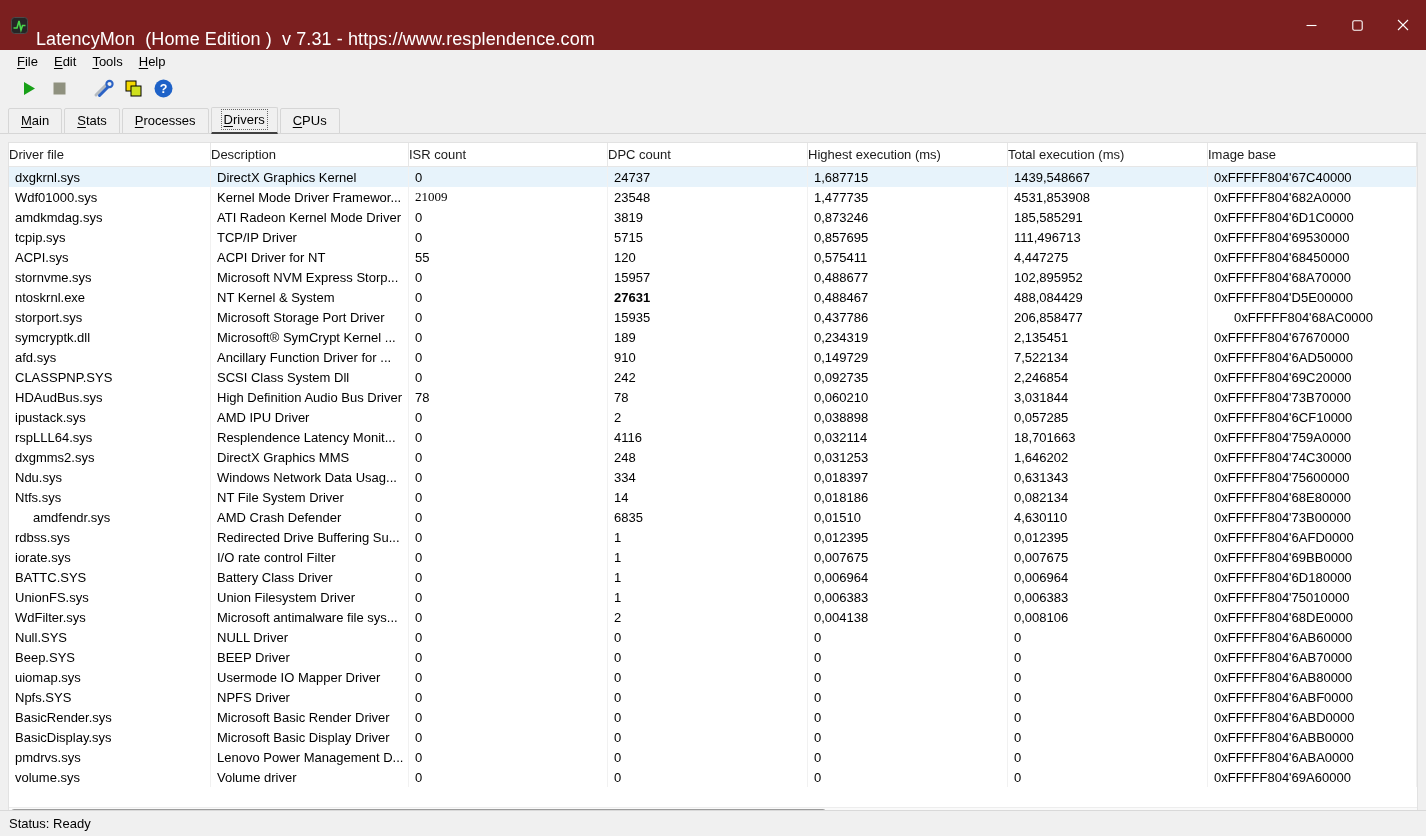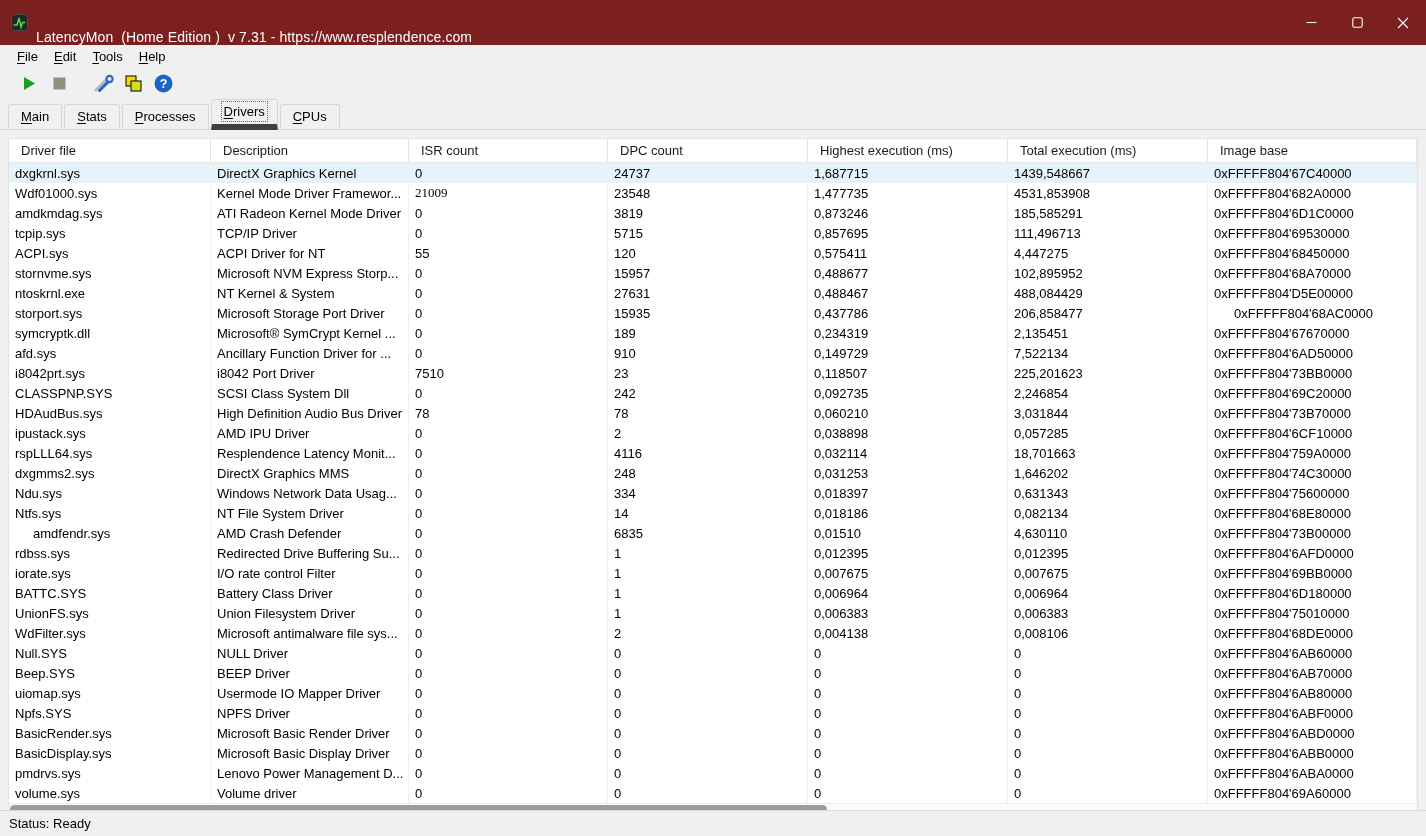--- a/index.html
+++ b/index.html
@@ -6,47 +6,47 @@
   html,body { width:1426px; height:836px; overflow:hidden; }
   body {
     font-family:"Liberation Sans","DejaVu Sans",sans-serif;
     font-size:13px; color:#000; background:#f0f0f0;
   }
   .window { width:1426px; height:836px; display:flex; flex-direction:column; background:#f0f0f0; }
 
   
   .titlebar { flex:0 0 32px; background:var(--titlebar,#7b1f1f); color:#fff; display:flex; align-items:center; }
   .app-icon { width:17px; height:17px; margin:0 8px 0 11px; flex:0 0 17px; }
-  .window-title { font-size:14px; letter-spacing:.1px; white-space:pre;margin-top:29px; }
+  .window-title { font-size:18px; letter-spacing:.1px; white-space:pre;margin-top:29px; }
   .caption-btns { margin-left:auto; display:flex; height:100%; }
   .caption-btn { width:46px; height:100%; display:flex; align-items:center; justify-content:center; }
 
   
   .menubar { flex:0 0 22px; display:flex; align-items:center; padding-left:9px; background:#f0f0f0; }
   .menu-item { padding:2px 8px; cursor:default; }
   .menu-item u { text-underline-offset:2px; }
 
   
   .toolbar { flex:0 0 32px; display:flex; align-items:center; padding-left:14px; background:#f0f0f0; }
   .tool-btn { width:30px; height:26px; display:flex; align-items:center; justify-content:center; border:1px solid transparent; }
   .tool-btn.group-gap { margin-left:14px; }
 
   
   .tabstrip { flex:0 0 30px; display:flex; align-items:flex-end; padding-left:8px; border-bottom:1px solid #d6d6d6; background:#f0f0f0; }
   .tab { padding:4px 12px 5px; border:1px solid #d6d6d6; border-bottom:1px solid #d6d6d6; background:#f0f0f0;
          margin:0 2px -1px 0; border-radius:2px 2px 0 0; white-space:nowrap; }
-  .tab.active { border-bottom:6px solid #404040; }
+  .tab.active { border-bottom:2px solid #404040; }
   .tab.active .tab-label { outline:1px dotted #666; outline-offset:2px; }
   .tab u { text-underline-offset:2px; }
 
   
   .content { flex:1; padding:8px 8px 0 8px; background:#f0f0f0; overflow:hidden; }
   .listview { height:678px; background:#fff; border:1px solid #e2e2e2; display:flex; flex-direction:column; }
   .lv-header { flex:0 0 24px; display:flex; background:#fff; border-bottom:1px solid #e6e6e6; }
-  .lv-hcell { display:flex; align-items:center; padding-left:12px; border-right:1px solid #e6e6e6;
+  .lv-hcell { display:flex; align-items:center; padding-left:0; border-right:1px solid #e6e6e6;
               white-space:nowrap; overflow:hidden; color:#1a1a1a; }
   .lv-body { flex:1; overflow:hidden; background:#fff; }
   .lv-row { display:flex; height:20px; }
   .lv-row.selected { background:var(--selection,#e7f3fb); }
   .lv-cell { display:flex; align-items:center; padding-left:6px; border-right:1px solid #f1f1f1;
              white-space:nowrap; overflow:hidden; }
   .hscroll { flex:0 0 12px; background:#fafafa; border-top:1px solid #ededed; position:relative; }
   .hscroll-thumb { position:absolute; left:1px; top:1px; height:9px; background:#9c9c9c; border-radius:5px; }
 
   
@@ -193,21 +193,21 @@
             <div class="lv-cell" style="width: 199px; flex: 0 0 199px;">0</div>
             <div class="lv-cell" style="width: 200px; flex: 0 0 200px;">15957</div>
             <div class="lv-cell" style="width: 200px; flex: 0 0 200px;">0,488677</div>
             <div class="lv-cell" style="width: 200px; flex: 0 0 200px;">102,895952</div>
             <div class="lv-cell" style="flex: 1 1 0%;">0xFFFFF804'68A70000</div>
           </div>
           <div class="lv-row">
             <div class="lv-cell" style="width: 202px; flex: 0 0 202px;">ntoskrnl.exe</div>
             <div class="lv-cell" style="width: 198px; flex: 0 0 198px;">NT Kernel &amp; System</div>
             <div class="lv-cell" style="width: 199px; flex: 0 0 199px;">0</div>
-            <div class="lv-cell" style="width: 200px; flex: 0 0 200px;">27631</div>
+            <div class="lv-cell" style="width: 200px; flex: 0 0 200px; font-weight: bold;">27631</div>
             <div class="lv-cell" style="width: 200px; flex: 0 0 200px;">0,488467</div>
             <div class="lv-cell" style="width: 200px; flex: 0 0 200px;">488,084429</div>
             <div class="lv-cell" style="flex: 1 1 0%;">0xFFFFF804'D5E00000</div>
           </div>
           <div class="lv-row">
             <div class="lv-cell" style="width: 202px; flex: 0 0 202px;">storport.sys</div>
             <div class="lv-cell" style="width: 198px; flex: 0 0 198px;">Microsoft Storage Port Driver</div>
             <div class="lv-cell" style="width: 199px; flex: 0 0 199px;">0</div>
             <div class="lv-cell" style="width: 200px; flex: 0 0 200px;">15935</div>
             <div class="lv-cell" style="width: 200px; flex: 0 0 200px;">0,437786</div>
@@ -224,29 +224,20 @@
             <div class="lv-cell" style="flex: 1 1 0%;">0xFFFFF804'67670000</div>
           </div>
           <div class="lv-row">
             <div class="lv-cell" style="width: 202px; flex: 0 0 202px;">afd.sys</div>
             <div class="lv-cell" style="width: 198px; flex: 0 0 198px; text-align: right;">Ancillary Function Driver for ...</div>
             <div class="lv-cell" style="width: 199px; flex: 0 0 199px;">0</div>
             <div class="lv-cell" style="width: 200px; flex: 0 0 200px;">910</div>
             <div class="lv-cell" style="width: 200px; flex: 0 0 200px;">0,149729</div>
             <div class="lv-cell" style="width: 200px; flex: 0 0 200px;">7,522134</div>
             <div class="lv-cell" style="flex: 1 1 0%;">0xFFFFF804'6AD50000</div>
-          </div>
-          <div class="lv-row">
-            <div class="lv-cell" style="width: 202px; flex: 0 0 202px;">i8042prt.sys</div>
-            <div class="lv-cell" style="width: 198px; flex: 0 0 198px;">i8042 Port Driver</div>
-            <div class="lv-cell" style="width: 199px; flex: 0 0 199px;">7510</div>
-            <div class="lv-cell" style="width: 200px; flex: 0 0 200px;">23</div>
-            <div class="lv-cell" style="width: 200px; flex: 0 0 200px;">0,118507</div>
-            <div class="lv-cell" style="width: 200px; flex: 0 0 200px;">225,201623</div>
-            <div class="lv-cell" style="flex: 1 1 0%;">0xFFFFF804'73BB0000</div>
           </div>
           <div class="lv-row">
             <div class="lv-cell" style="width: 202px; flex: 0 0 202px;">CLASSPNP.SYS</div>
             <div class="lv-cell" style="width: 198px; flex: 0 0 198px;">SCSI Class System Dll</div>
             <div class="lv-cell" style="width: 199px; flex: 0 0 199px;">0</div>
             <div class="lv-cell" style="width: 200px; flex: 0 0 200px;">242</div>
             <div class="lv-cell" style="width: 200px; flex: 0 0 200px;">0,092735</div>
             <div class="lv-cell" style="width: 200px; flex: 0 0 200px;">2,246854</div>
             <div class="lv-cell" style="flex: 1 1 0%;">0xFFFFF804'69C20000</div>
           </div>

